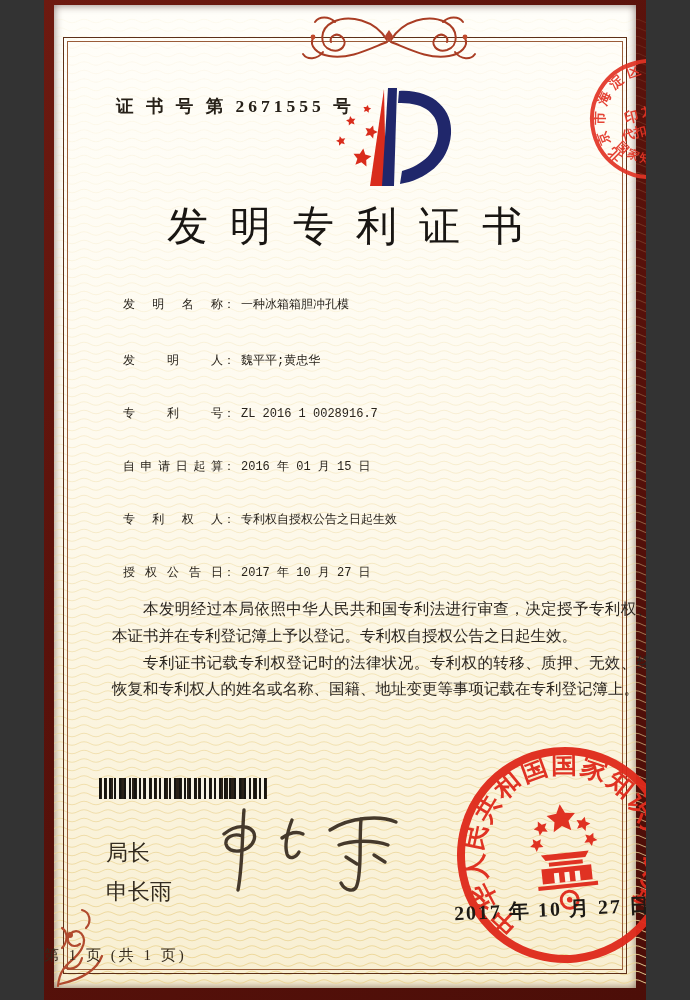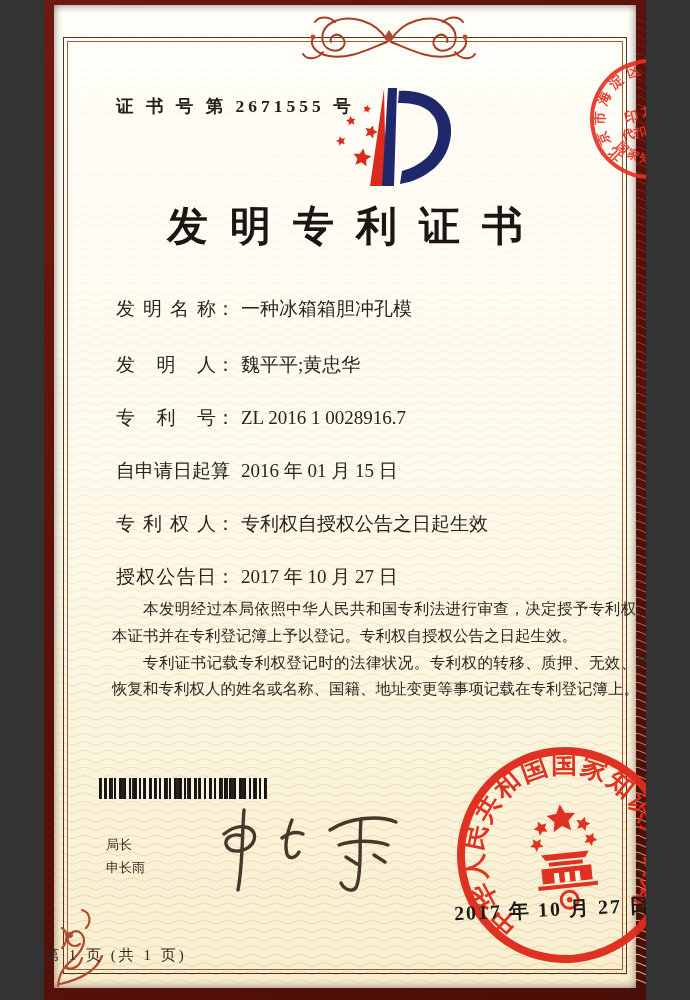--- a/index.html
+++ b/index.html
@@ -17,35 +17,35 @@
   .waves{position:absolute; left:10px; top:5px; width:670px; height:983px; pointer-events:none;}
   .frame{position:absolute; left:19px; top:37px; right:19px; bottom:26px; border:1.5px solid #5d3018;}
   .frame::before{content:""; position:absolute; inset:3px; border:1px solid #9a5c38;}
   .orn-top{position:absolute; left:235px; top:8px; width:220px; height:62px;}
   .orn-bl{position:absolute; left:8px; top:898px; width:95px; height:92px;}
   .orn-br{position:absolute; left:596px; top:842px; width:88px; height:150px;}
   .cert-no{position:absolute; left:72px; top:94px; font-size:17.5px; letter-spacing:4px; color:#262018; font-weight:600;}
   .logo{position:absolute; left:282px; top:82px; width:132px; height:116px;}
   .tax-stamp{position:absolute; left:543px; top:56px; width:126px; height:126px; transform:rotate(-14deg); opacity:.92;}
   .title{position:absolute; left:0; top:199px; width:100%; text-align:center;
-    font-size:41px; font-weight:700; letter-spacing:22px; text-indent:22px; color:#191613;}
+    font-size:41px; font-weight:400; letter-spacing:22px; text-indent:22px; color:#191613;}
   .fields{position:absolute; left:72px; top:0; width:560px;}
-  .frow{position:absolute; left:0; font-size:19px; color:#28231c; white-space:nowrap;}
+  .frow{position:absolute; left:7px; font-size:12px; color:#28231c; white-space:nowrap;font-family:Liberation Mono, monospace;}
   .flabel{display:inline-block; width:100px; text-align:justify; text-align-last:justify; vertical-align:bottom;}
   .fcolon{margin-right:6px;}
   .r0{top:296px}.r1{top:352px}.r2{top:405px}.r3{top:458px}.r4{top:511px}.r5{top:564px}
   .body-text{position:absolute; left:60px; top:596px; width:572px; font-size:15.5px;
     line-height:1.73; color:#2b2620; text-align:justify;margin-left:8px;}
   .body-text p{margin:0; text-indent:2em;}
   .barcode{position:absolute; left:55px; top:778px; width:168px; height:21px;
     background:
       repeating-linear-gradient(90deg,#16140f 0 2px,rgba(0,0,0,0) 2px 5px),
       repeating-linear-gradient(90deg,#211d15 0 1px,rgba(0,0,0,0) 1px 7.5px),
       repeating-linear-gradient(90deg,#2a2218 0 3px,#f6f2e4 3px 11px);}
-  .signer{position:absolute; left:62px; top:834px; font-size:13px; color:#342c20; line-height:1.75;
+  .signer{position:absolute; left:62px; top:834px; font-size:22px; color:#342c20; line-height:1.75;
     font-family:"Liberation Sans","DejaVu Sans",sans-serif;}
   .sig-script{position:absolute; left:138px; top:800px; width:235px; height:100px;}
   .seal{position:absolute; left:408px; top:742px; width:226px; height:226px; opacity:.96;}
   .seal-date{position:absolute; left:410px; top:896px; font-size:20px; font-weight:700;
     color:#1d1a15; letter-spacing:2px; transform:rotate(-2.5deg); white-space:nowrap;}
   .footer{position:absolute; left:0; top:946px; width:100%; text-align:left;
     font-size:15px; letter-spacing:3px; color:#33291c;}
   .st-red{fill:#df2b1c;}
 </style>
 </head>

